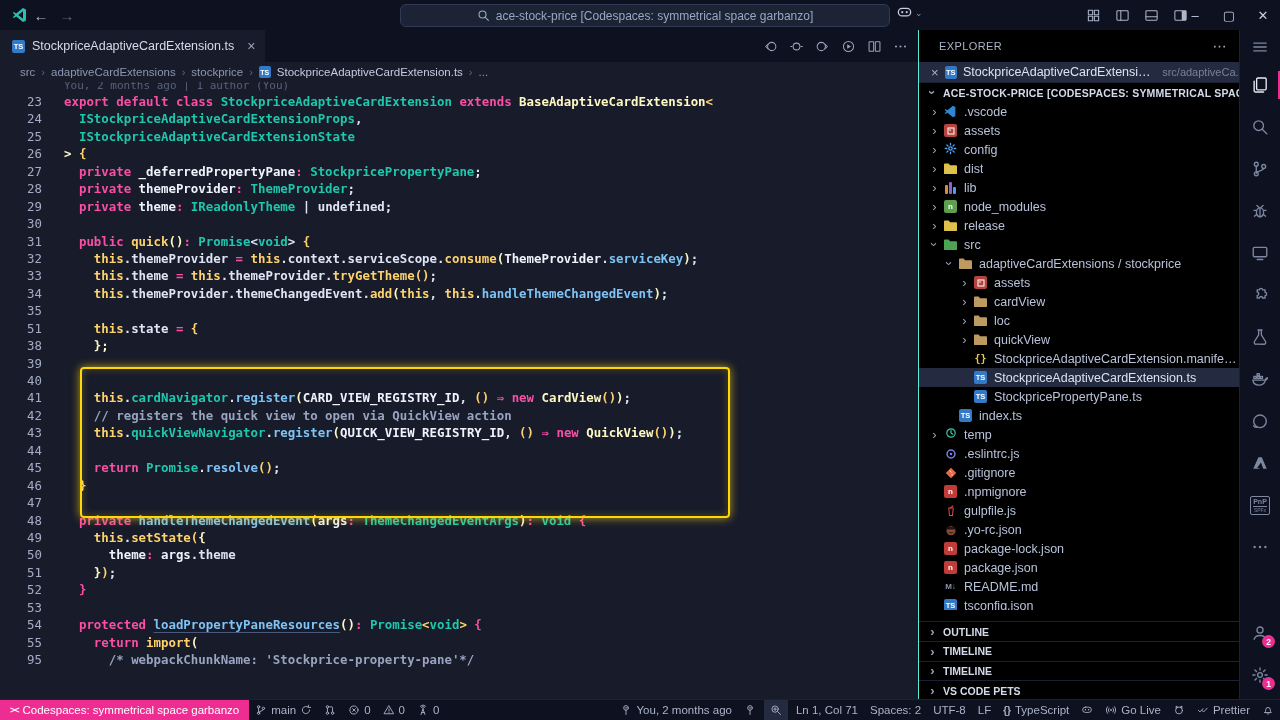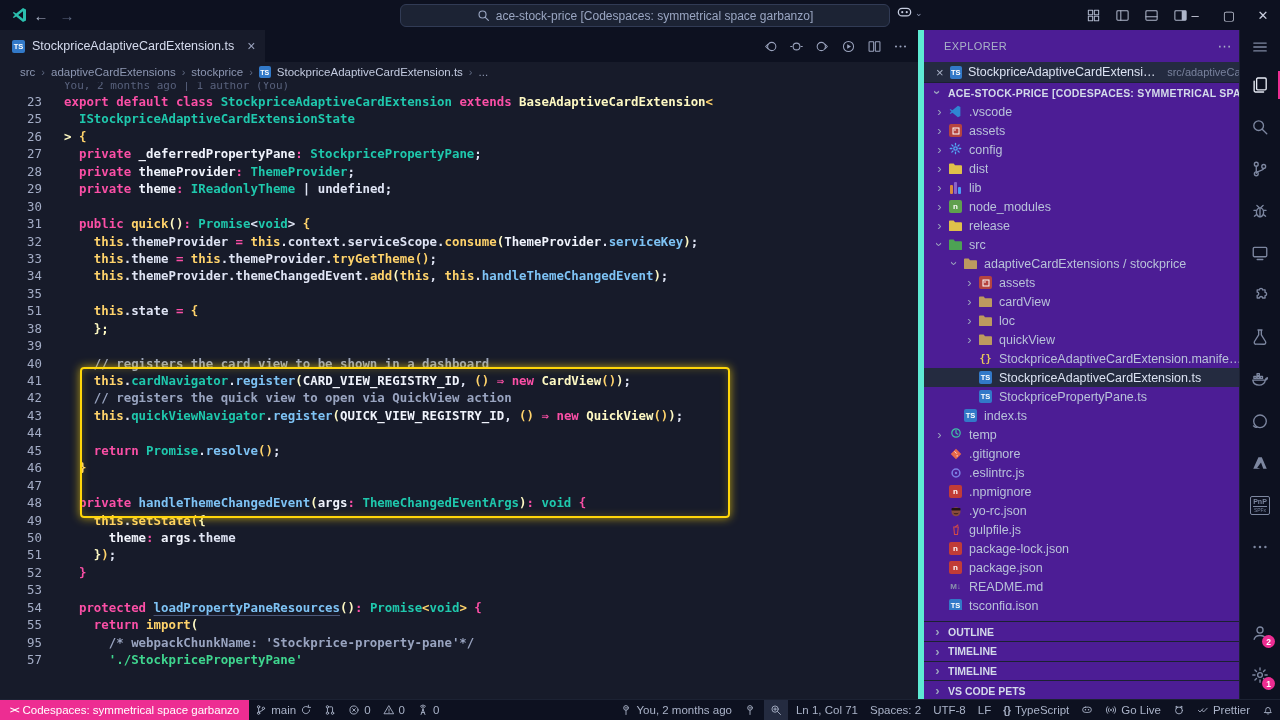--- a/index.html
+++ b/index.html
@@ -31,21 +31,21 @@
   .blame{height:12px;overflow:hidden;line-height:15px;margin-left:64px;color:#58617c;
          font:400 11px "DejaVu Sans Mono",monospace;transform:translateY(-3px)}
   .cl{display:flex;height:17.45px;line-height:17.45px;font:700 12.4px "DejaVu Sans Mono",monospace}
   .ln{width:42px;flex:none;text-align:right;color:#a4adc6;font-weight:400;margin-right:22px}
   .ct{white-space:pre}
   .tk-kw{color:#fb4fa6}.tk-ty{color:#1fc8ad}.tk-cl{color:#fef9c3}.tk-y{color:#ffd36b}
   .tk-w{color:#dfe4f4}.tk-b{color:#f0f3fc}.tk-m{color:#7ec3f5}.tk-c{color:#99a4c0}.tk-s{color:#3fd68f}
   .tk-mu{color:#7ec3f5;text-decoration:underline;text-decoration-color:#4c587a;text-underline-offset:3px}
   .hlbox{position:absolute;left:80px;top:285px;width:646px;height:147px;border:2.5px solid #ffd60a;border-radius:4px;
          box-shadow:0 0 10px rgba(255,214,10,.7), inset 0 0 8px rgba(255,214,10,.25);z-index:3;pointer-events:none}
-  .sidebar{position:absolute;left:918px;top:30px;width:322px;bottom:20px;background:#4c1d95;border-left:6px solid #5eead4;
+  .sidebar{position:absolute;left:918px;top:30px;width:322px;bottom:20px;background:#000000;border-left:1px solid #5eead4;
            font-size:12.5px;overflow:hidden}
   .sb-title{height:32px;display:flex;align-items:center;padding:0 14px 0 20px;color:#aab3c8;font-size:11px;letter-spacing:.4px}
   .sb-title .dots{margin-left:auto;color:#aab3c8;font-size:14px}
   .sb-header{height:18px;display:flex;align-items:center;gap:3px;padding-left:6px;color:#d3daea;
              font-size:10.5px;font-weight:bold;letter-spacing:.2px;border-top:1px solid #1b2132}
   .sb-header .lbl{white-space:nowrap;overflow:hidden}
   .oe-row{height:20px;display:flex;align-items:center;gap:6px;padding-left:12px;background:#242b40;color:#dbe2f2}
   .oe-close{color:#aab3c8;font-size:13px}
   .dim{color:#78819c;font-size:11px;white-space:nowrap;overflow:hidden}
   .tree{height:508px;overflow:hidden;position:relative}
@@ -211,20 +211,24 @@
     <span class="bc-more">...</span>
   </div>
   <div class="code-area">
     <div class="blame">You, 2 months ago | 1 author (You)</div>
     <div id="code">
         <div class="cl">
           <span class="ln">23</span>
           <span class="ct"><span class="tk-kw">export default class </span><span class="tk-ty">StockpriceAdaptiveCardExtension </span><span class="tk-kw">extends </span><span class="tk-cl">BaseAdaptiveCardExtension</span><span class="tk-y">&lt;</span></span>
         </div>
         <div class="cl">
+          <span class="ln">24</span>
+          <span class="ct"><span class="tk-ty">  IStockpriceAdaptiveCardExtensionProps</span><span class="tk-w">,</span></span>
+        </div>
+        <div class="cl">
           <span class="ln">25</span>
           <span class="ct"><span class="tk-ty">  IStockpriceAdaptiveCardExtensionState</span></span>
         </div>
         <div class="cl">
           <span class="ln">26</span>
           <span class="ct"><span class="tk-cl">&gt; </span><span class="tk-y">{</span></span>
         </div>
         <div class="cl">
           <span class="ln">27</span>
           <span class="ct"><span class="tk-kw">  private </span><span class="tk-b">_deferredPropertyPane</span><span class="tk-kw">: </span><span class="tk-ty">StockpricePropertyPane</span><span class="tk-w">;</span></span>
@@ -268,21 +272,20 @@
         <div class="cl">
           <span class="ln">38</span>
           <span class="ct"><span class="tk-cl">    };</span></span>
         </div>
         <div class="cl">
           <span class="ln">39</span>
           <span class="ct"></span>
         </div>
         <div class="cl">
           <span class="ln">40</span>
-          <span class="ct"><span class="tk-c">    // registers the card view to be shown in a dashboard</span></span>
         </div>
         <div class="cl">
           <span class="ln">41</span>
           <span class="ct"><span class="tk-y">    this</span><span class="tk-w">.</span><span class="tk-ty">cardNavigator</span><span class="tk-w">.</span><span class="tk-m">register</span><span class="tk-cl">(</span><span class="tk-b">CARD_VIEW_REGISTRY_ID</span><span class="tk-w">, </span><span class="tk-y">() </span><span class="tk-kw">⇒ new </span><span class="tk-cl">CardView</span><span class="tk-y">()</span><span class="tk-cl">)</span><span class="tk-w">;</span></span>
         </div>
         <div class="cl">
           <span class="ln">42</span>
           <span class="ct"><span class="tk-c">    // registers the quick view to open via QuickView action</span></span>
         </div>
         <div class="cl">
@@ -333,24 +336,20 @@
           <span class="ln">54</span>
           <span class="ct"><span class="tk-kw">  protected </span><span class="tk-mu">loadPropertyPaneResources</span><span class="tk-cl">()</span><span class="tk-kw">: </span><span class="tk-ty">Promise</span><span class="tk-y">&lt;</span><span class="tk-ty">void</span><span class="tk-y">&gt; </span><span class="tk-kw">{</span></span>
         </div>
         <div class="cl">
           <span class="ln">55</span>
           <span class="ct"><span class="tk-kw">    return </span><span class="tk-y">import</span><span class="tk-cl">(</span></span>
         </div>
         <div class="cl">
           <span class="ln">95</span>
           <span class="ct"><span class="tk-c">      /* webpackChunkName: 'Stockprice-property-pane'*/</span></span>
-        </div>
-        <div class="cl">
-          <span class="ln">57</span>
-          <span class="ct"><span class="tk-s">      './StockpricePropertyPane'</span></span>
         </div>
       </div>
     <div class="hlbox"></div>
   </div>
 </div>
 
 <div class="sidebar">
   <div class="sb-title">
     <span>EXPLORER</span>
     <span class="dots">⋯</span>
@@ -525,63 +524,63 @@
               <circle cx="8" cy="8" r="5.6"></circle>
               <path d="M8 4.6V8l2.4 1.6"></path>
             </svg></span>
         </span>
         <span class="tlabel">temp</span>
       </div>
       <div class="trow" style="padding-left:8px">
         <span class="chev"></span>
         <span class="ficon">
           <svg width="12" height="12" viewBox="0 0 16 16">
+            <circle cx="8" cy="8" r="5.2" fill="none" stroke="#7b7fe3" stroke-width="2"></circle>
+            <circle cx="8" cy="8" r="1.6" fill="#7b7fe3"></circle>
+          </svg>
+        </span>
+        <span class="tlabel">.eslintrc.js</span>
+      </div>
+      <div class="trow" style="padding-left:8px">
+        <span class="chev"></span>
+        <span class="ficon">
+          <svg width="12" height="12" viewBox="0 0 16 16">
             <path d="M8 1 15 8 8 15 1 8Z" fill="#e8694a"></path>
             <path d="M6 4.5 9 7.5M9.5 9.5v2" stroke="#fff" stroke-width="1"></path>
           </svg>
         </span>
         <span class="tlabel">.gitignore</span>
       </div>
       <div class="trow" style="padding-left:8px">
         <span class="chev"></span>
         <span class="ficon">
-          <svg width="12" height="12" viewBox="0 0 16 16">
-            <circle cx="8" cy="8" r="5.2" fill="none" stroke="#7b7fe3" stroke-width="2"></circle>
-            <circle cx="8" cy="8" r="1.6" fill="#7b7fe3"></circle>
-          </svg>
-        </span>
-        <span class="tlabel">.eslintrc.js</span>
-      </div>
-      <div class="trow" style="padding-left:8px">
-        <span class="chev"></span>
-        <span class="ficon">
           <span class="fbadge" style="background:#c13c37;font-size:8px">n</span>
         </span>
         <span class="tlabel">.npmignore</span>
+      </div>
+      <div class="trow" style="padding-left:8px">
+        <span class="chev"></span>
+        <span class="ficon">
+          <svg width="12" height="12" viewBox="0 0 16 16" fill="none" stroke="#d34a47" stroke-width="1.4">
+            <path d="M5 4h6l-1 10H6Z"></path>
+            <path d="M7 4 11 1"></path>
+          </svg>
+        </span>
+        <span class="tlabel">gulpfile.js</span>
       </div>
       <div class="trow" style="padding-left:8px">
         <span class="chev"></span>
         <span class="ficon">
           <svg width="12" height="12" viewBox="0 0 16 16">
             <circle cx="8" cy="9" r="6" fill="#8a4b3d"></circle>
             <rect x="2" y="4" width="12" height="3.4" rx="1" fill="#241512"></rect>
             <path d="M5 11c1 1 5 1 6 0" stroke="#241512" stroke-width="1.2" fill="none"></path>
           </svg>
         </span>
         <span class="tlabel">.yo-rc.json</span>
-      </div>
-      <div class="trow" style="padding-left:8px">
-        <span class="chev"></span>
-        <span class="ficon">
-          <svg width="12" height="12" viewBox="0 0 16 16" fill="none" stroke="#d34a47" stroke-width="1.4">
-            <path d="M5 4h6l-1 10H6Z"></path>
-            <path d="M7 4 11 1"></path>
-          </svg>
-        </span>
-        <span class="tlabel">gulpfile.js</span>
       </div>
       <div class="trow" style="padding-left:8px">
         <span class="chev"></span>
         <span class="ficon">
           <span class="fbadge" style="background:#c13c37;font-size:8px">n</span>
         </span>
         <span class="tlabel">package-lock.json</span>
       </div>
       <div class="trow" style="padding-left:8px">
         <span class="chev"></span>

